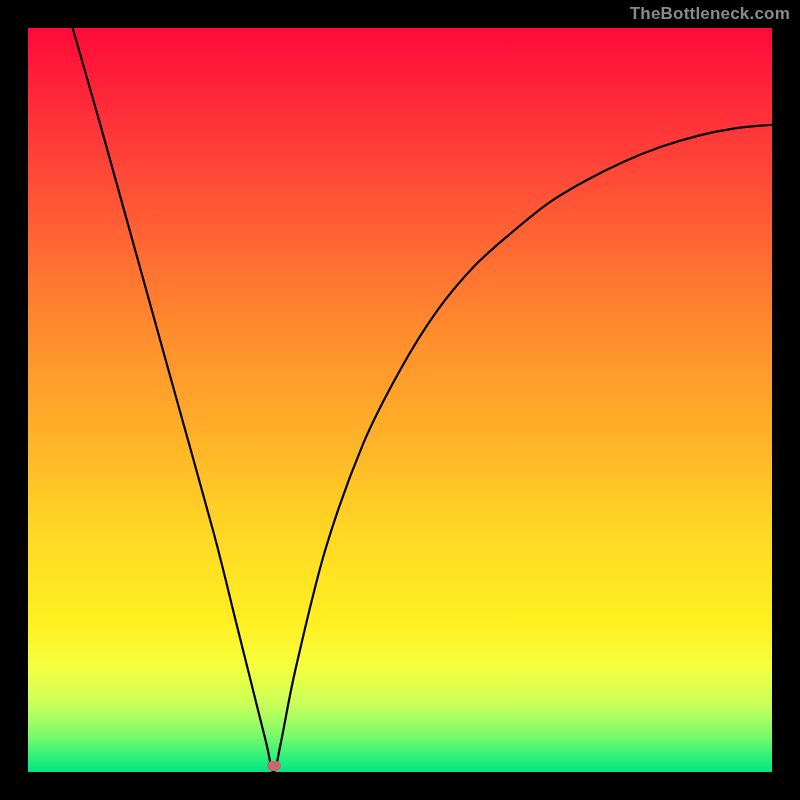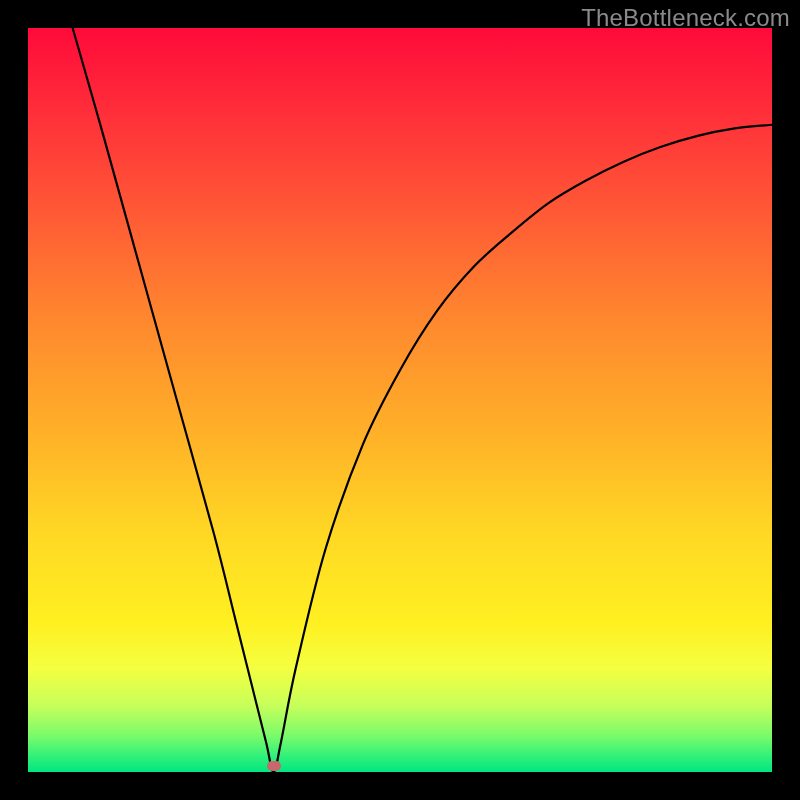--- a/index.html
+++ b/index.html
@@ -40,23 +40,23 @@
       #7dfb6a 95%,
       #2ef07a 98%,
       #00e680 100%
     );
   }
   .watermark {
     position: absolute;
     top: 4px;
     right: 10px;
     color: #8a8a8a;
-    font-size: 24px;
+    font-size: 17px;
     letter-spacing: 0.2px;
-    font-weight: 400;
+    font-weight: 700;
     -webkit-user-select: none;
     user-select: none;
   }
   svg.curve {
     position: absolute;
     left: 0;
     top: 0;
     width: 744px;
     height: 744px;
   }

